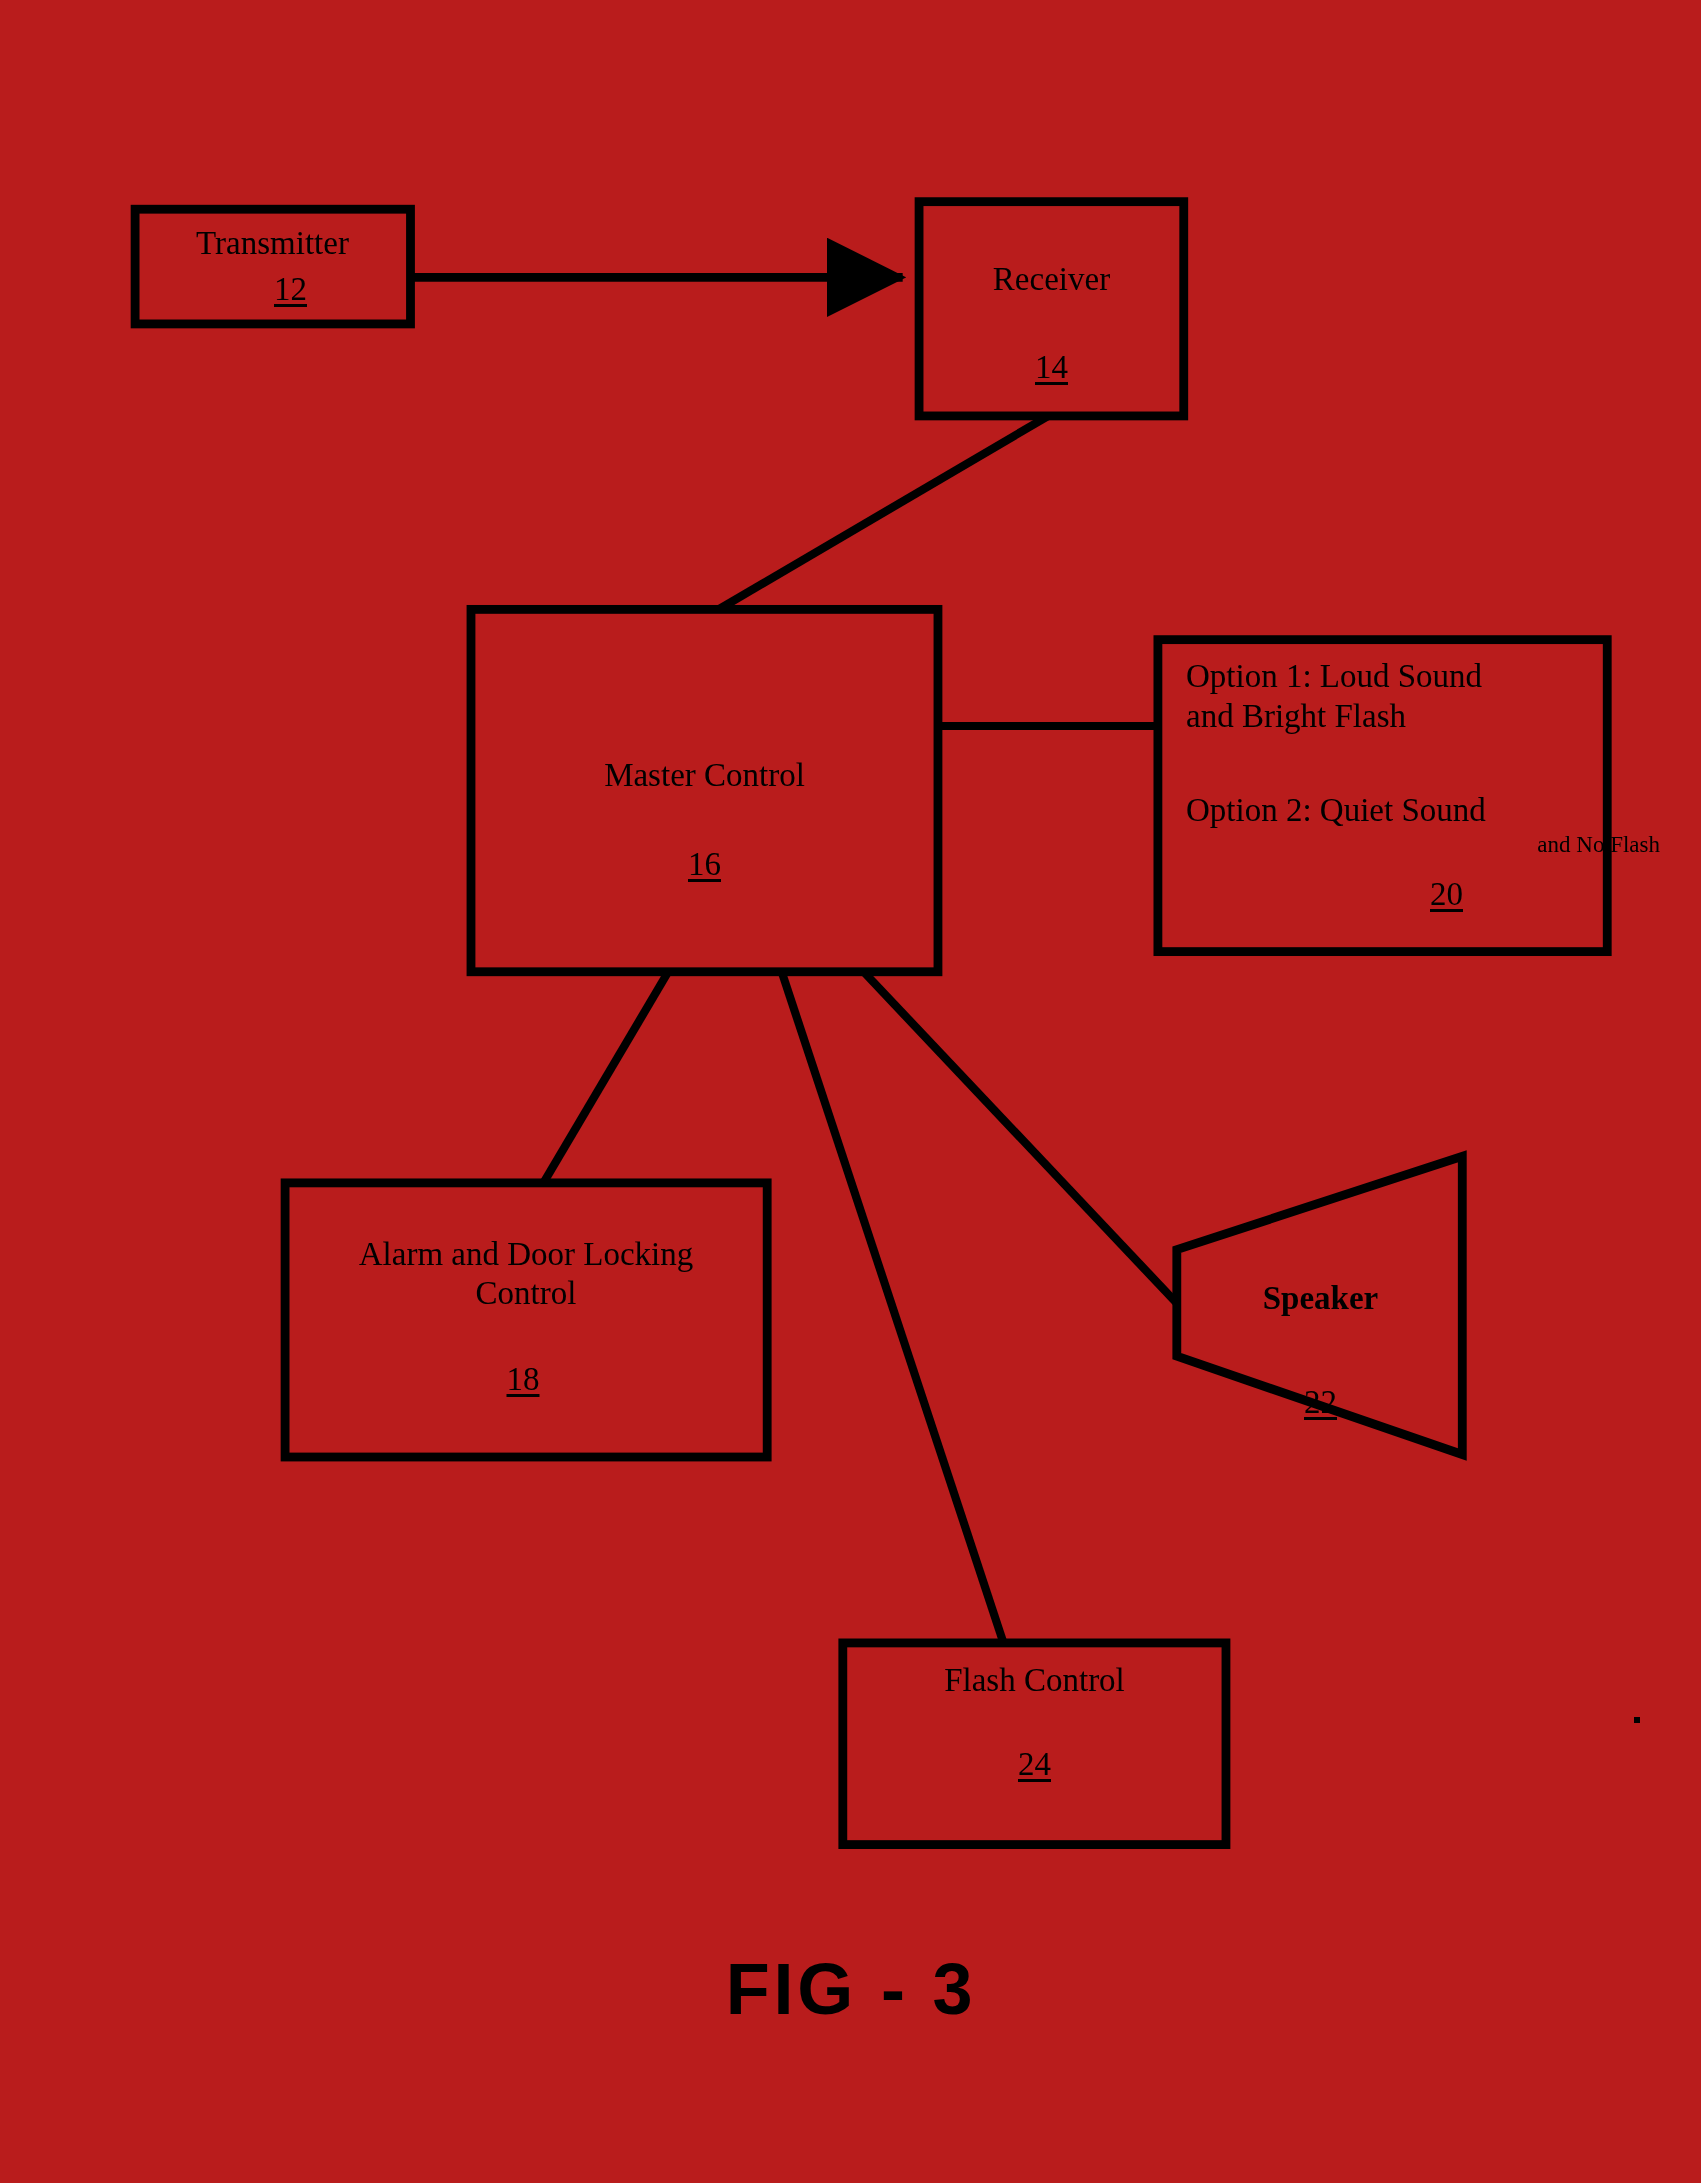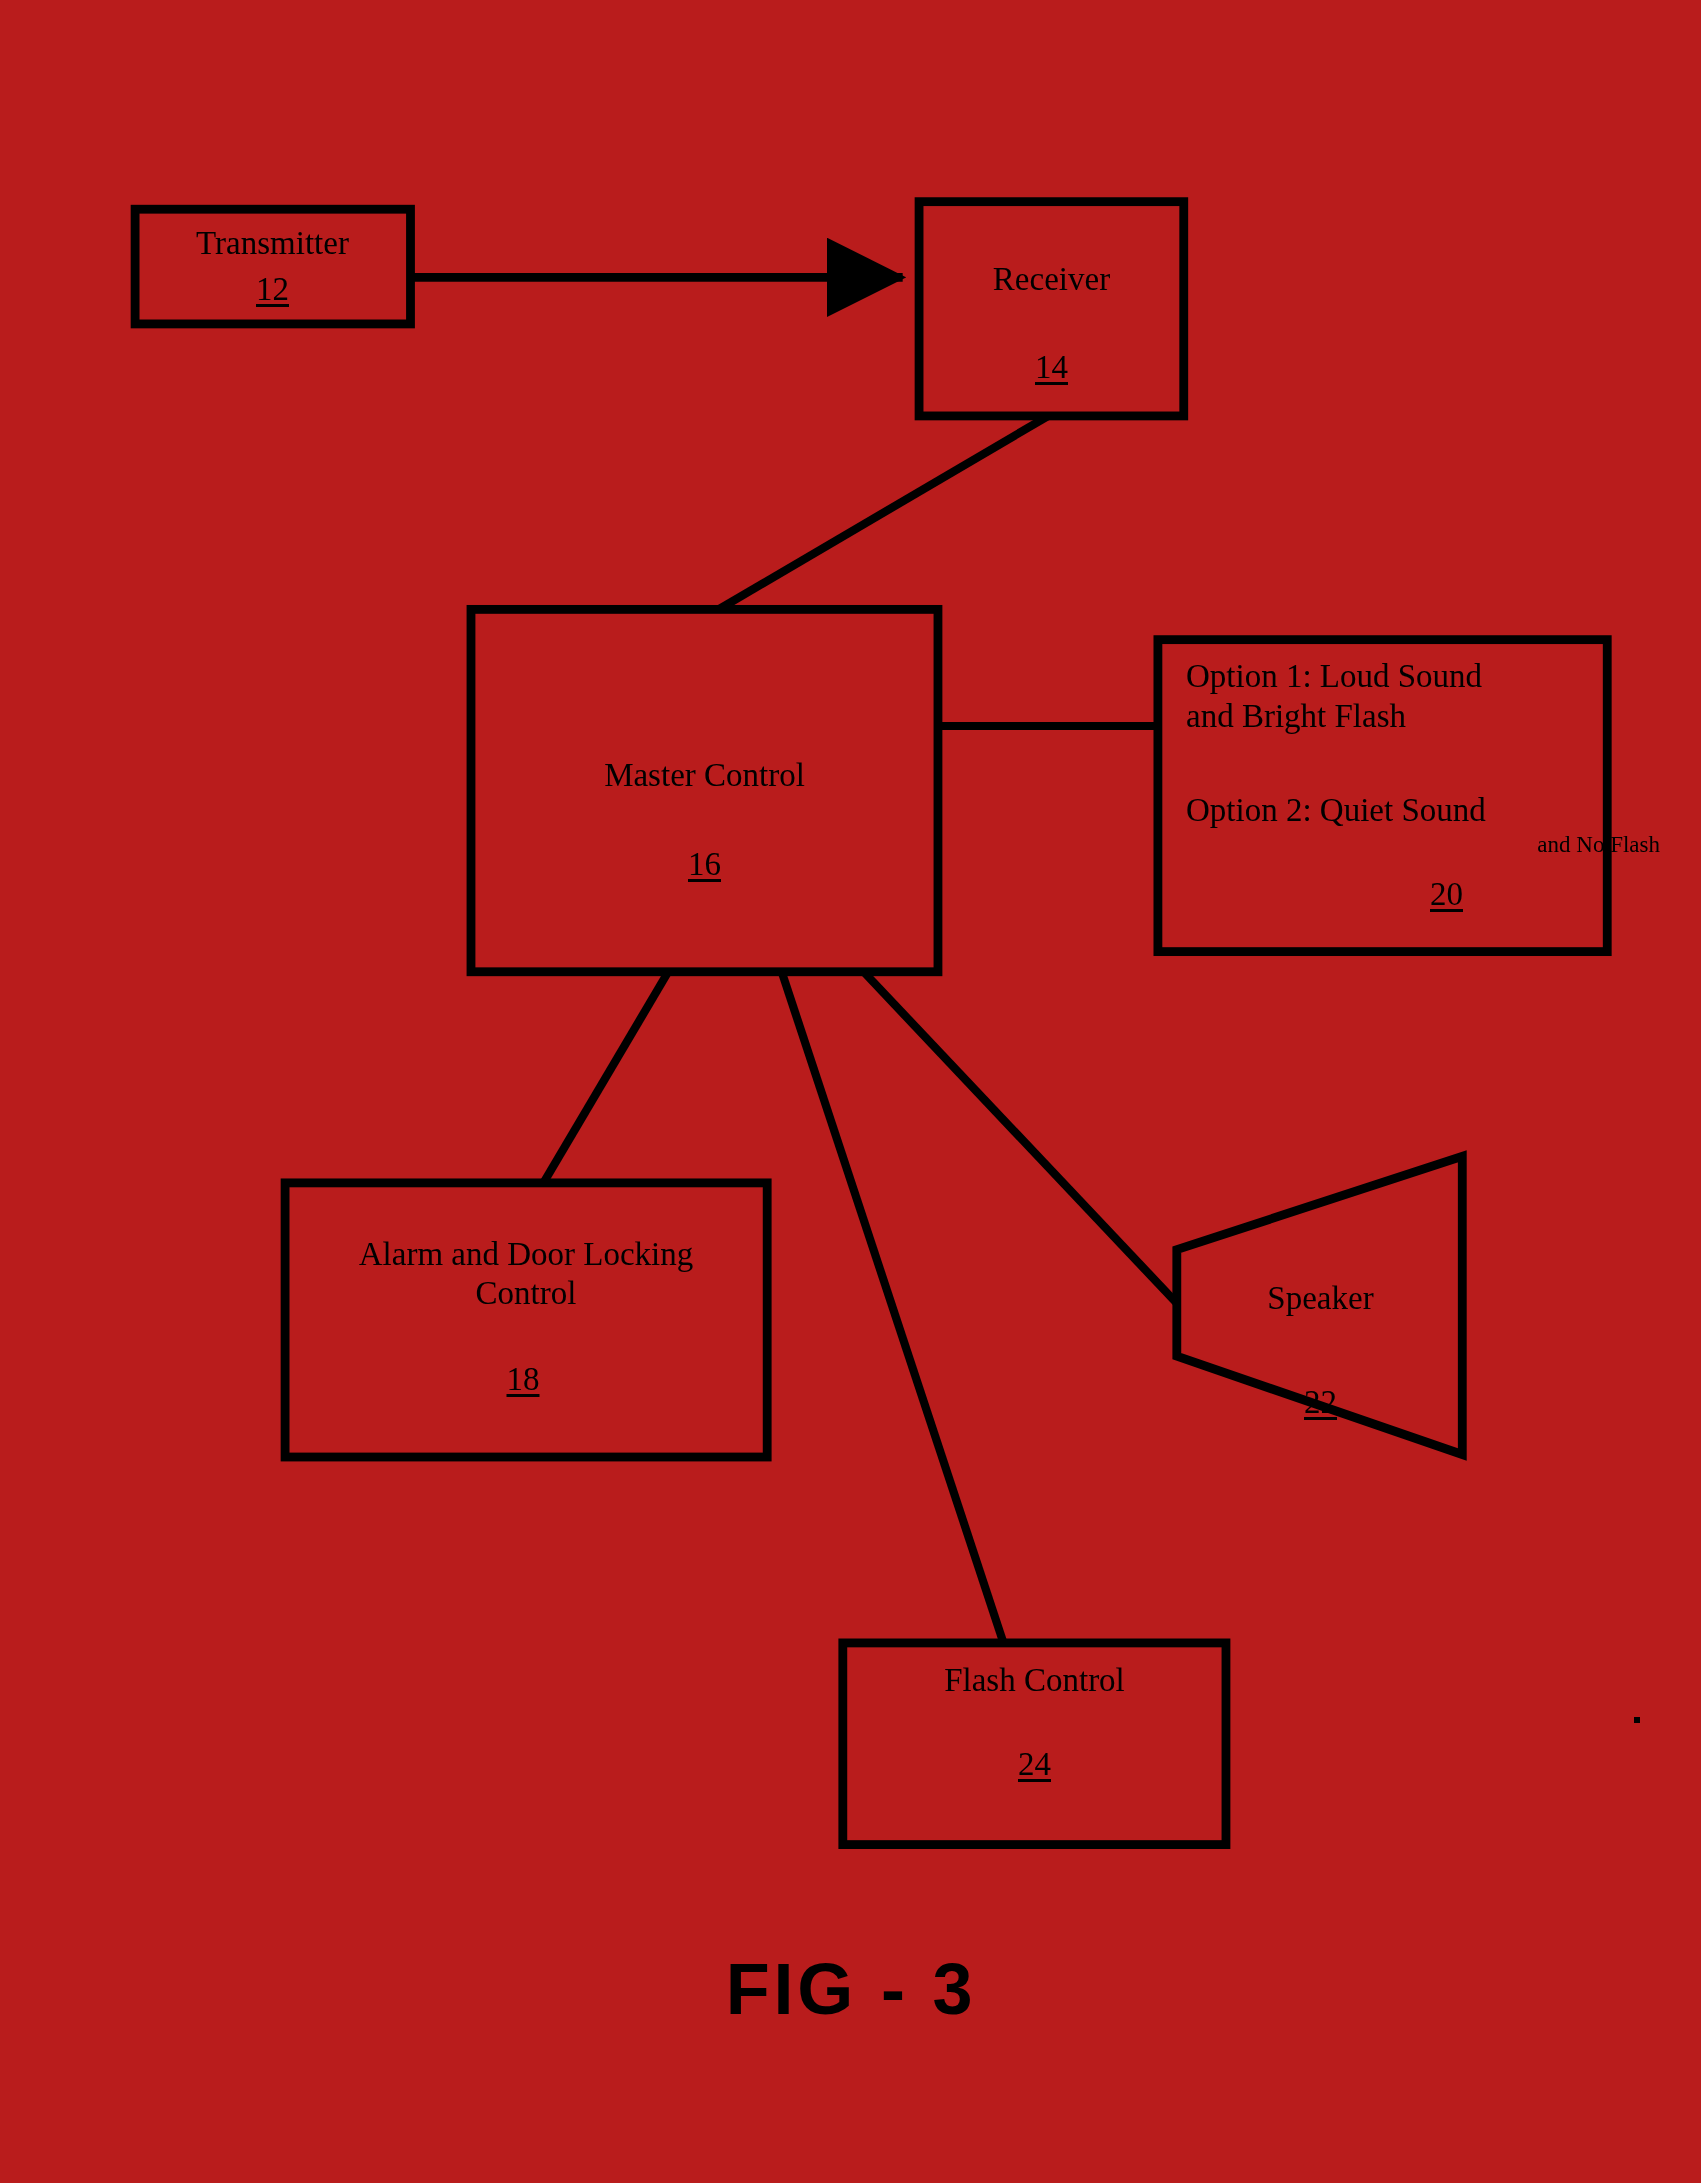--- a/index.html
+++ b/index.html
@@ -102,39 +102,39 @@
     <line x1="1488" y1="1152" x2="1837" y2="1152" stroke="#000000" stroke-width="13"></line>
 
     <line x1="1060" y1="1542" x2="862" y2="1877" stroke="#000000" stroke-width="13"></line>
 
     <line x1="1240" y1="1542" x2="1592" y2="2607" stroke="#000000" stroke-width="13"></line>
 
     <line x1="1370" y1="1542" x2="1867" y2="2068" stroke="#000000" stroke-width="13"></line>
   </svg>
 
   <div class="box-label" style="left:135px; top:224px; width:275px; font-size:33px;">Transmitter</div>
-  <div class="ref-num" style="left:135px; top:271px; width:275px; font-size:33px;">12</div>
+  <div class="ref-num" style="left:153px; top:271px; width:275px; font-size:33px;">12</div>
 
   <div class="box-label" style="left:919px; top:260px; width:265px; font-size:33px;">Receiver</div>
   <div class="ref-num" style="left:919px; top:349px; width:265px; font-size:33px;">14</div>
 
   <div class="box-label" style="left:471px; top:756px; width:467px; font-size:33px;">Master Control</div>
   <div class="ref-num" style="left:471px; top:846px; width:467px; font-size:33px;">16</div>
 
   <div class="opt-text" style="left:1186px; top:657px; width:410px; font-size:33px;">Option 1: Loud Sound</div>
   <div class="opt-text" style="left:1186px; top:697px; width:410px; font-size:33px;">and Bright Flash</div>
   <div class="opt-text" style="left:1186px; top:791px; width:410px; font-size:33px;">Option 2: Quiet Sound</div>
   <div class="opt-text" style="left:1250px; top:831px; width:410px; font-size:23px;text-align:right;">and No Flash</div>
   <div class="ref-num" style="left:1186px; top:876px; width:277px; font-size:33px; text-align:right;">20</div>
 
   <div class="box-label" style="left:285px; top:1235px; width:482px; font-size:33px;">Alarm and Door Locking
 Control</div>
   <div class="ref-num" style="left:282px; top:1361px; width:482px; font-size:33px;">18</div>
 
-  <div class="box-label" style="left:1185px; top:1279px; width:271px; font-size:33px;">Speaker</div>
+  <div class="box-label" style="left:1185px; top:1279px; width:271px; font-size:33px;font-weight:bold;">Speaker</div>
   <div class="ref-num" style="left:1185px; top:1384px; width:271px; font-size:33px;">22</div>
 
   <div class="box-label" style="left:843px; top:1661px; width:383px; font-size:33px;">Flash Control</div>
   <div class="ref-num" style="left:843px; top:1746px; width:383px; font-size:33px;">24</div>
 
   <div id="fig-caption">FIG - 3</div>
 
   <div id="corner-dot"></div>
 
 </div>

